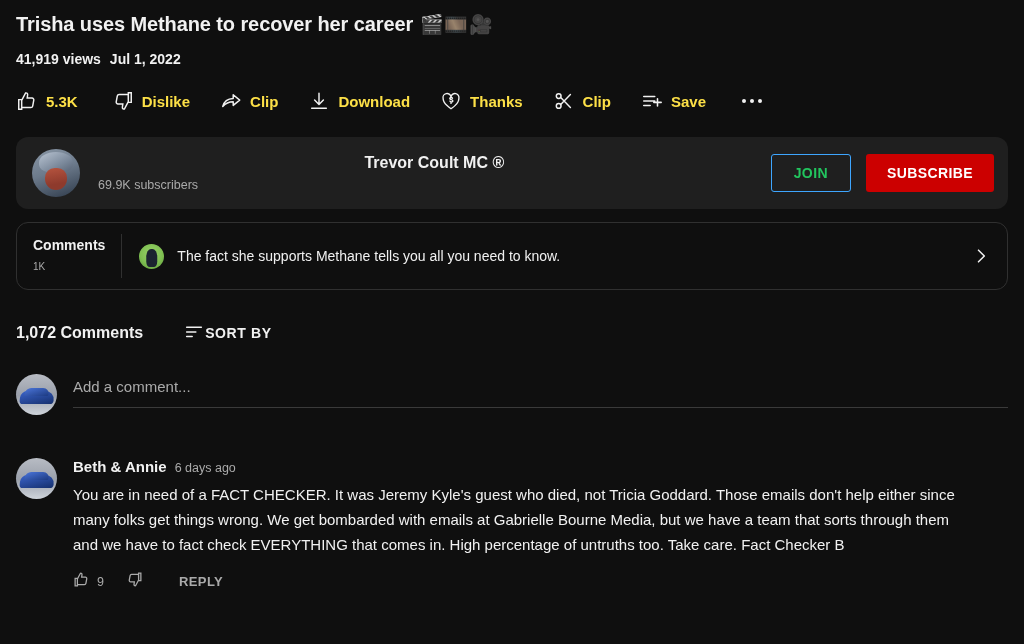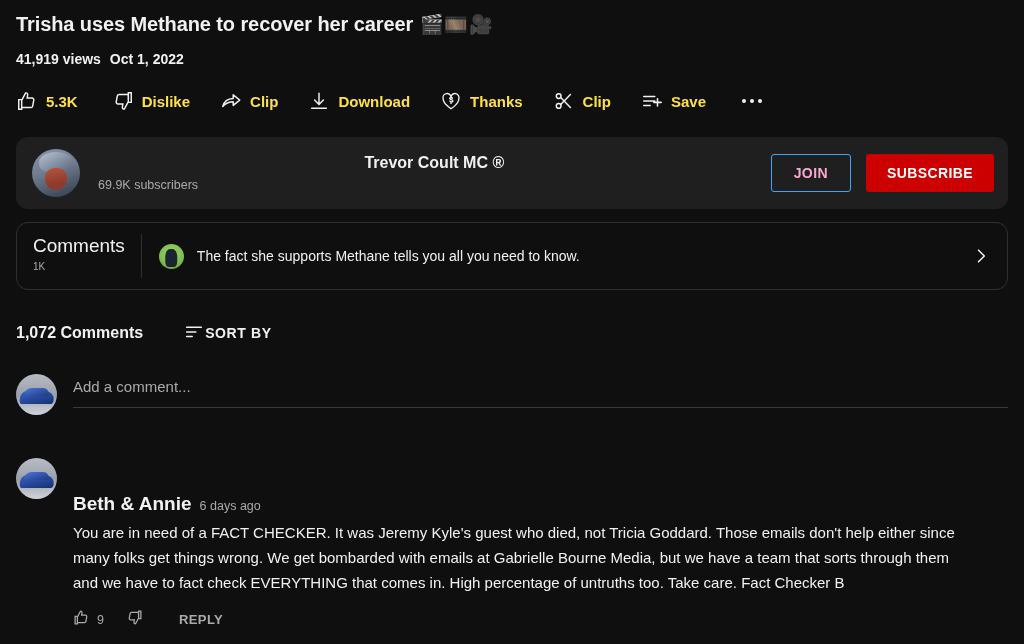--- a/index.html
+++ b/index.html
@@ -116,21 +116,21 @@
   }
   .channel-subs {
     font-size: 12.5px;
     color: #aaaaaa;
     line-height: 18px;
     margin-top: 2px;
   }
   .btn-join {
     height: 38px;
     border: 1px solid #3ea6ff;
-    color: #f9a8d4;
+    color: #22c55e;
     background: transparent;
     border-radius: 3px;
     font-size: 14px;
     font-weight: bold;
     letter-spacing: 0.4px;
     padding: 0 22px;
     cursor: pointer;
     font-family: inherit;
   }
   .btn-subscribe {
@@ -153,21 +153,21 @@
     margin-top: 13px;
     height: 68px;
     border: 1px solid #303030;
     border-radius: 12px;
     display: flex;
     align-items: center;
     padding: 0 16px 0 16px;
     cursor: pointer;
   }
   .cp-left { padding-right: 16px; }
-  .cp-label { font-size: 19px; font-weight: normal; color: #f1f1f1; line-height: 19px; }
+  .cp-label { font-size: 14px; font-weight: bold; color: #f1f1f1; line-height: 19px; }
   .cp-count { font-size: 10px; color: #aaaaaa; line-height: 19px; margin-top: 2px; }
   .cp-divider { width: 1px; height: 44px; background: #303030; }
   .av-preview { width: 25px; height: 25px; margin-left: 17px; }
   .cp-text {
     font-size: 14px;
     color: #f1f1f1;
     margin-left: 13px;
     flex: 1;
     line-height: 20px;
   }
@@ -225,21 +225,21 @@
     align-items: flex-start;
   }
   .av-comment { width: 41px; height: 41px; }
   .comment-body { flex: 1; margin-left: 16px; }
   .comment-head {
     display: flex;
     align-items: baseline;
     gap: 8px;
     line-height: 18px;
   }
-  .comment-author { font-size: 19px; font-weight: bold; color: #f1f1f1; margin-top: 37px; }
+  .comment-author { font-size: 15px; font-weight: bold; color: #f1f1f1; }
   .comment-time { font-size: 12.5px; color: #aaaaaa; }
   .comment-text {
     margin-top: 5px;
     font-size: 15px;
     line-height: 25px;
     color: #f1f1f1;
     max-width: 884px;
   }
   .comment-actions {
     margin-top: 14px;
@@ -307,21 +307,21 @@
     <span>Trisha uses Methane to recover her career</span>
     <span class="title-emojis">
       <span>🎬</span>
       <span>🎞️</span>
       <span>🎥</span>
     </span>
   </h1>
 
   <div class="meta-row">
     <span>41,919 views</span>
-    <span>Oct 1, 2022</span>
+    <span>Jul 1, 2022</span>
   </div>
 
   <div class="actions">
 
     <div class="action">
       <span class="ic">
         <svg width="22" height="22" viewBox="0 0 24 24" fill="none" stroke="#f1f1f1" stroke-width="1.6">
           <path d="M3 10.5h3.2V21H3zM6.2 11.4l4.3-8.2c1.4-.2 2.3.6 2.2 2l-.5 3.6h5.3c1.2 0 2.1 1 1.9 2.2l-1.2 6.5c-.2 1-1 1.7-2 1.7H6.2z"></path>
         </svg>
       </span>

